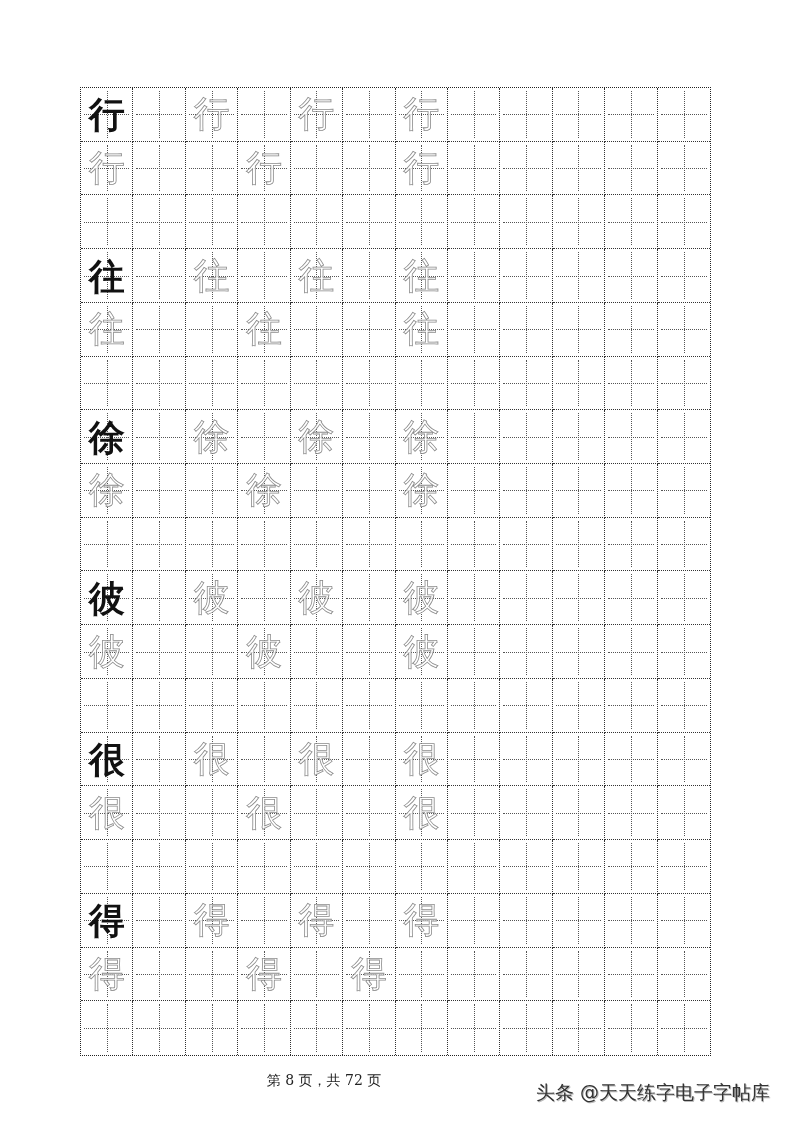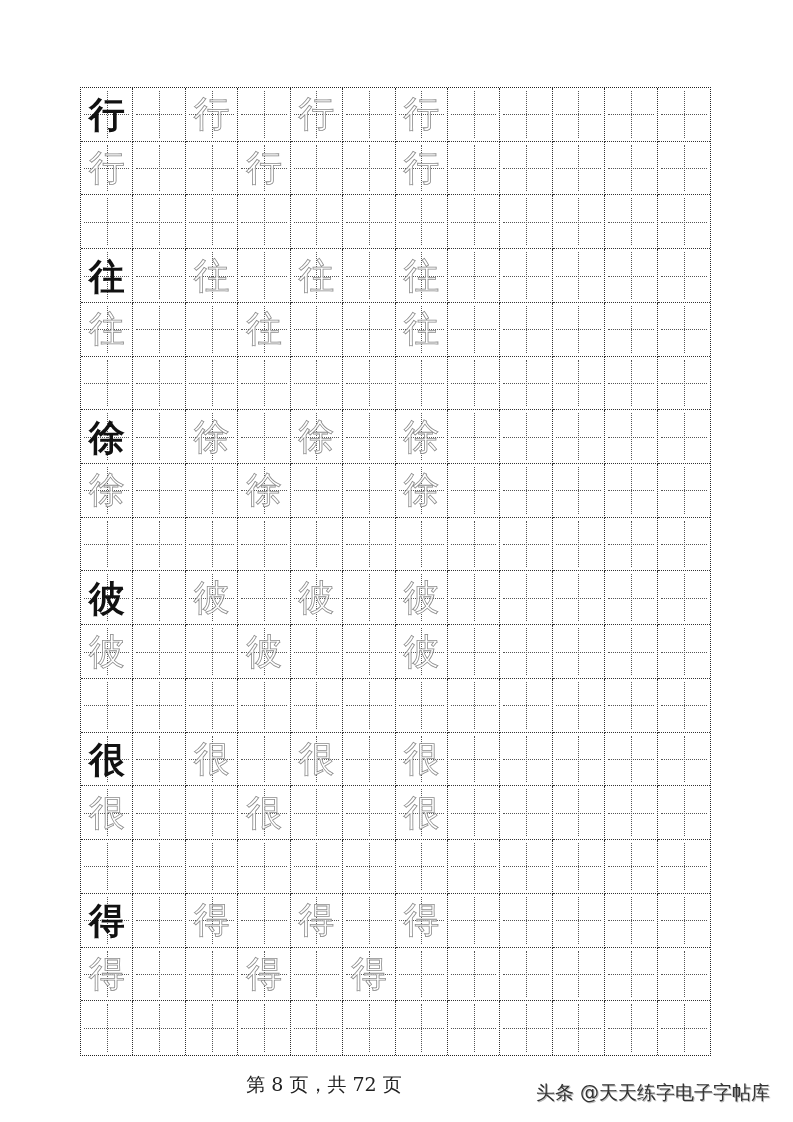--- a/index.html
+++ b/index.html
@@ -36,21 +36,21 @@
     }
     .ch.solid { color: #111; font-weight: bold; }
     .ch.ghost {
       color: #fff;
       -webkit-text-stroke: 0.8px #777;
       text-shadow: none;
       opacity: 0.85;
     }
     .footer {
       position: absolute; top: 1072px; left: 0; width: 648px; text-align: center;
-      font-family: "DejaVu Serif", serif; font-size: 19px; color: #222;
+      font-family: "DejaVu Serif", serif; font-size: 14px; color: #222;
     }
     .watermark {
       position: absolute; top: 1080px; left: 536px;
       font-family: "DejaVu Sans", sans-serif; font-size: 19px; color: #333;
       text-shadow: 1px 1px 0 #bbb;
       white-space: nowrap;
     }
   </style>
 </head>
 <body>

